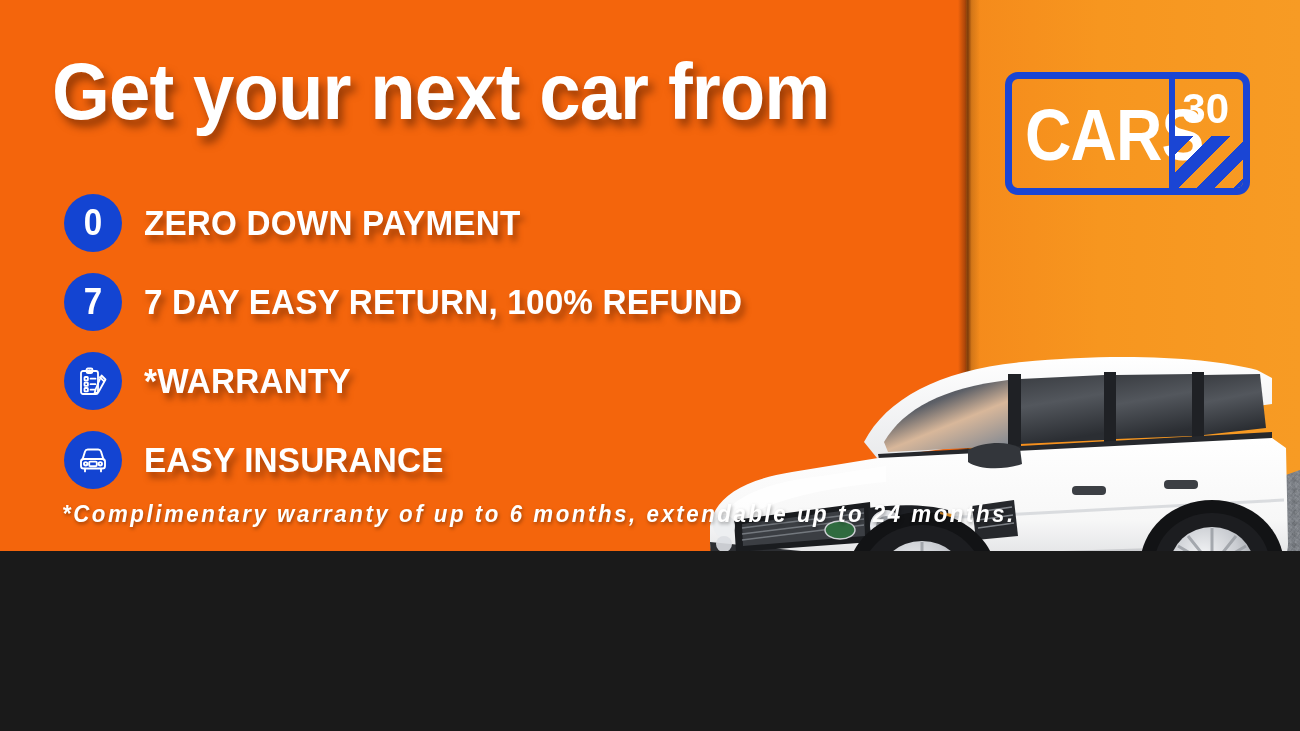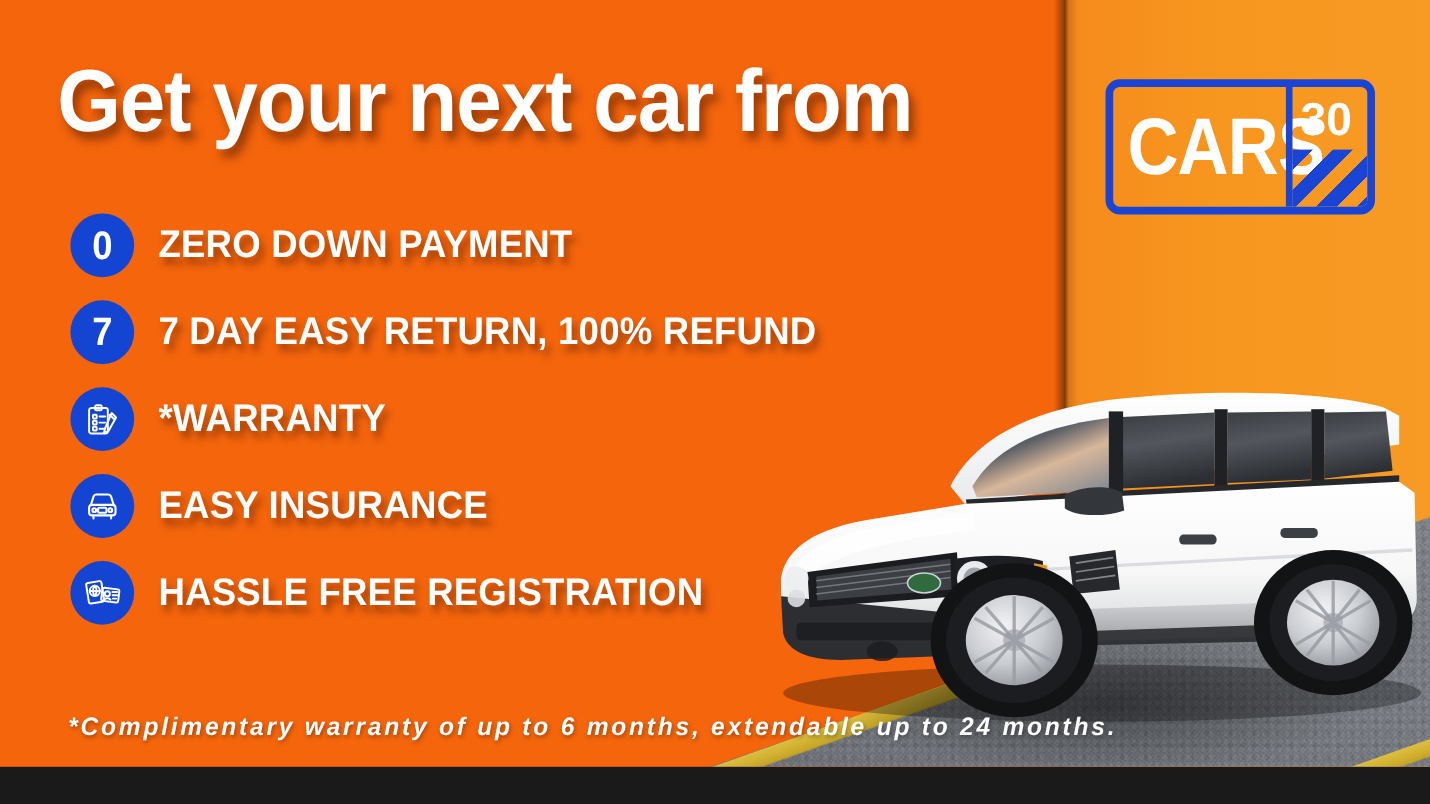--- a/index.html
+++ b/index.html
@@ -1,21 +1,21 @@
 <!DOCTYPE html>
 <html><head>
 <meta charset="utf-8">
 <style>
   * { margin:0; padding:0; box-sizing:border-box; }
   html,body { background:#1a1a1a; }
   body { font-family:"Liberation Sans", sans-serif; }
 
   #banner {
     position:relative;
-    width:1300px; height:697px;
+    width:1300px; height:551px;
     overflow:hidden;
     background:#F4650C;
     padding-left:36px;
   }
 
   
   .bg-left{
     position:absolute; left:0; top:0; width:966px; height:731px;
     background:#F4650C;
   }
@@ -362,33 +362,18 @@
           <rect x="7" y="18" width="24" height="9.5" rx="2.6"></rect>
           <circle cx="11.7" cy="22.8" r="1.7"></circle>
           <circle cx="26.3" cy="22.8" r="1.7"></circle>
           <rect x="15.2" y="20.6" width="7.6" height="4.6" rx="1.1"></rect>
           <path d="M11 27.8 v2.6 M27 27.8 v2.6"></path>
         </svg>
       </div>
       <div class="feature-label">EASY INSURANCE</div>
     </div>
 
-    <div class="feature">
-      <div class="badge">
-        <svg width="38" height="38" viewBox="0 0 38 38" fill="none" stroke="#ffffff" stroke-width="1.8" stroke-linecap="round" stroke-linejoin="round">
-          <rect x="5.5" y="9" width="14" height="19" rx="1.8" transform="rotate(-9 12.5 18.5)"></rect>
-          <circle cx="12.2" cy="17.2" r="4.6"></circle>
-          <path d="M7.6 17.2 h9.2 M12.2 12.6 c2.2 2.6 2.2 6.6 0 9.2
-                   M12.2 12.6 c-2.2 2.6 -2.2 6.6 0 9.2"></path>
-          <rect x="18.5" y="15" width="15.5" height="12" rx="1.8" transform="rotate(7 26 21)"></rect>
-          <circle cx="23.6" cy="19.8" r="2.3"></circle>
-          <path d="M20.8 25.2 c0.7-1.7 4.9-1.7 5.6 0"></path>
-          <path d="M28.2 18.2 h4.2 M28.4 21.2 h4.2 M28.6 24.2 h3"></path>
-        </svg>
-      </div>
-      <div class="feature-label">HASSLE FREE REGISTRATION</div>
-    </div>
 
   </div>
 
   <div class="disclaimer">*Complimentary warranty of up to 6 months, extendable up to 24 months.</div>
 
 </div>
 
 </body></html>

